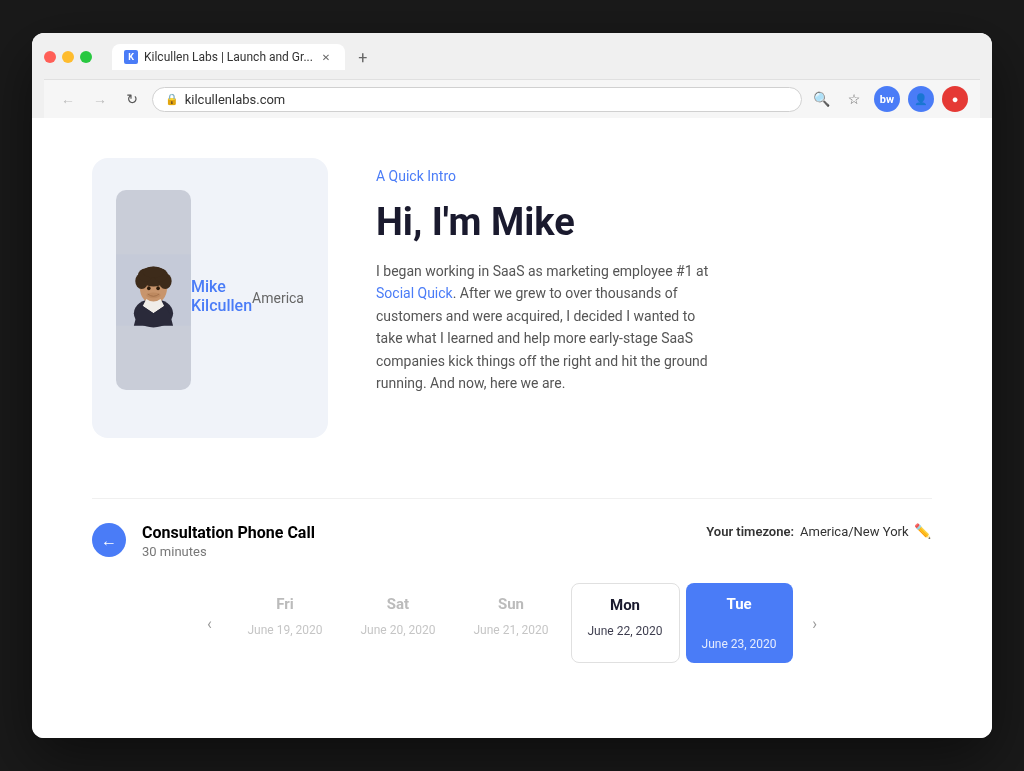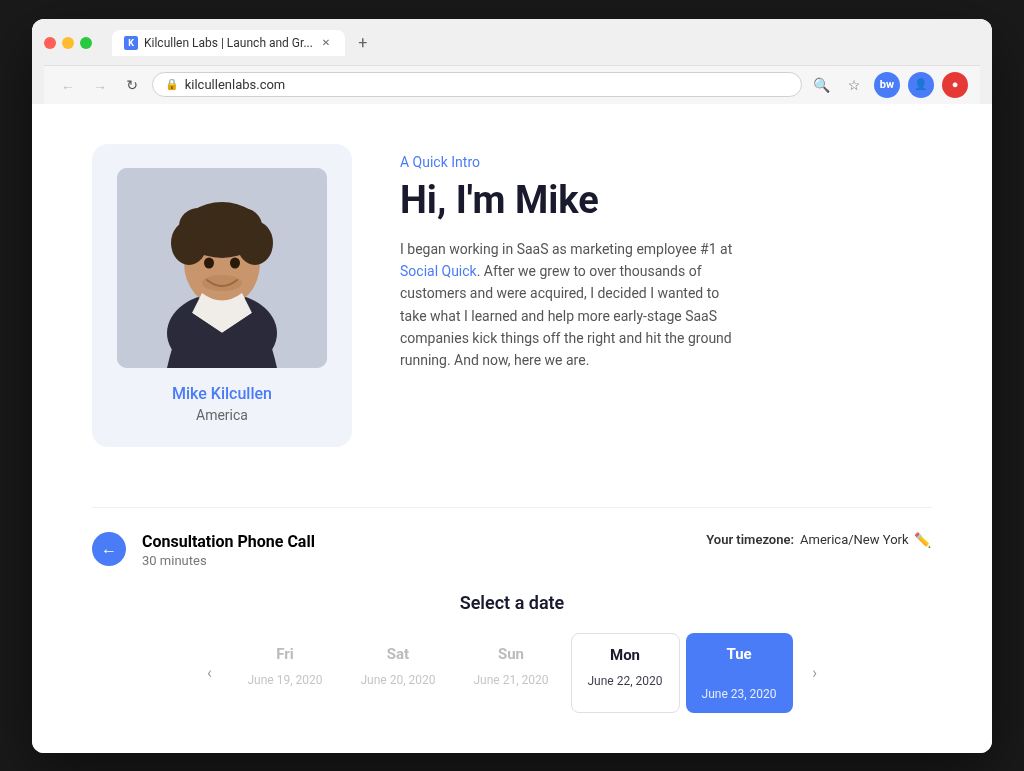--- a/index.html
+++ b/index.html
@@ -191,23 +191,23 @@
       display: flex;
       gap: 48px;
       margin-bottom: 60px;
     }
 
     .profile-card {
       background: #f0f3f9;
       border-radius: 16px;
       padding: 24px;
       display: flex;
-      flex-direction: column;
-      align-items: center;
-      width: 260px;
+      flex-direction: row;
+      align-items: center;
+      width: 236px;
       min-height: 280px;
       flex-shrink: 0;
     }
 
     .profile-image {
       width: 210px;
       height: 200px;
       border-radius: 10px;
       background: #c9cdd8;
       overflow: hidden;
@@ -236,21 +236,21 @@
     }
 
     .intro-text {
       flex: 1;
       padding-top: 10px;
     }
 
     .quick-intro-label {
       font-size: 14px;
       color: #4a7cf7;
-      margin-bottom: 8px;
+      margin-bottom: 16px;
     }
 
     .intro-heading {
       font-size: 38px;
       font-weight: 700;
       color: #1a1a2e;
       margin-bottom: 16px;
     }
 
     .intro-body {
@@ -495,21 +495,20 @@
           <div class="booking-title">Consultation Phone Call</div>
           <div class="booking-duration">30 minutes</div>
         </div>
         <div class="timezone-info">
           <span class="timezone-label">Your timezone:</span>
           <span>America/New York</span>
           <span class="edit-icon">✏️</span>
         </div>
       </div>
 
-      <div class="date-select-heading">Select a date</div>
 
       <div class="calendar-nav">
         <div class="cal-nav-btn">‹</div>
         <div class="date-strip">
 
           <div class="date-item inactive">
             <span class="date-day">Fri</span>
             <span class="date-full">June 19, 2020</span>
           </div>
 

